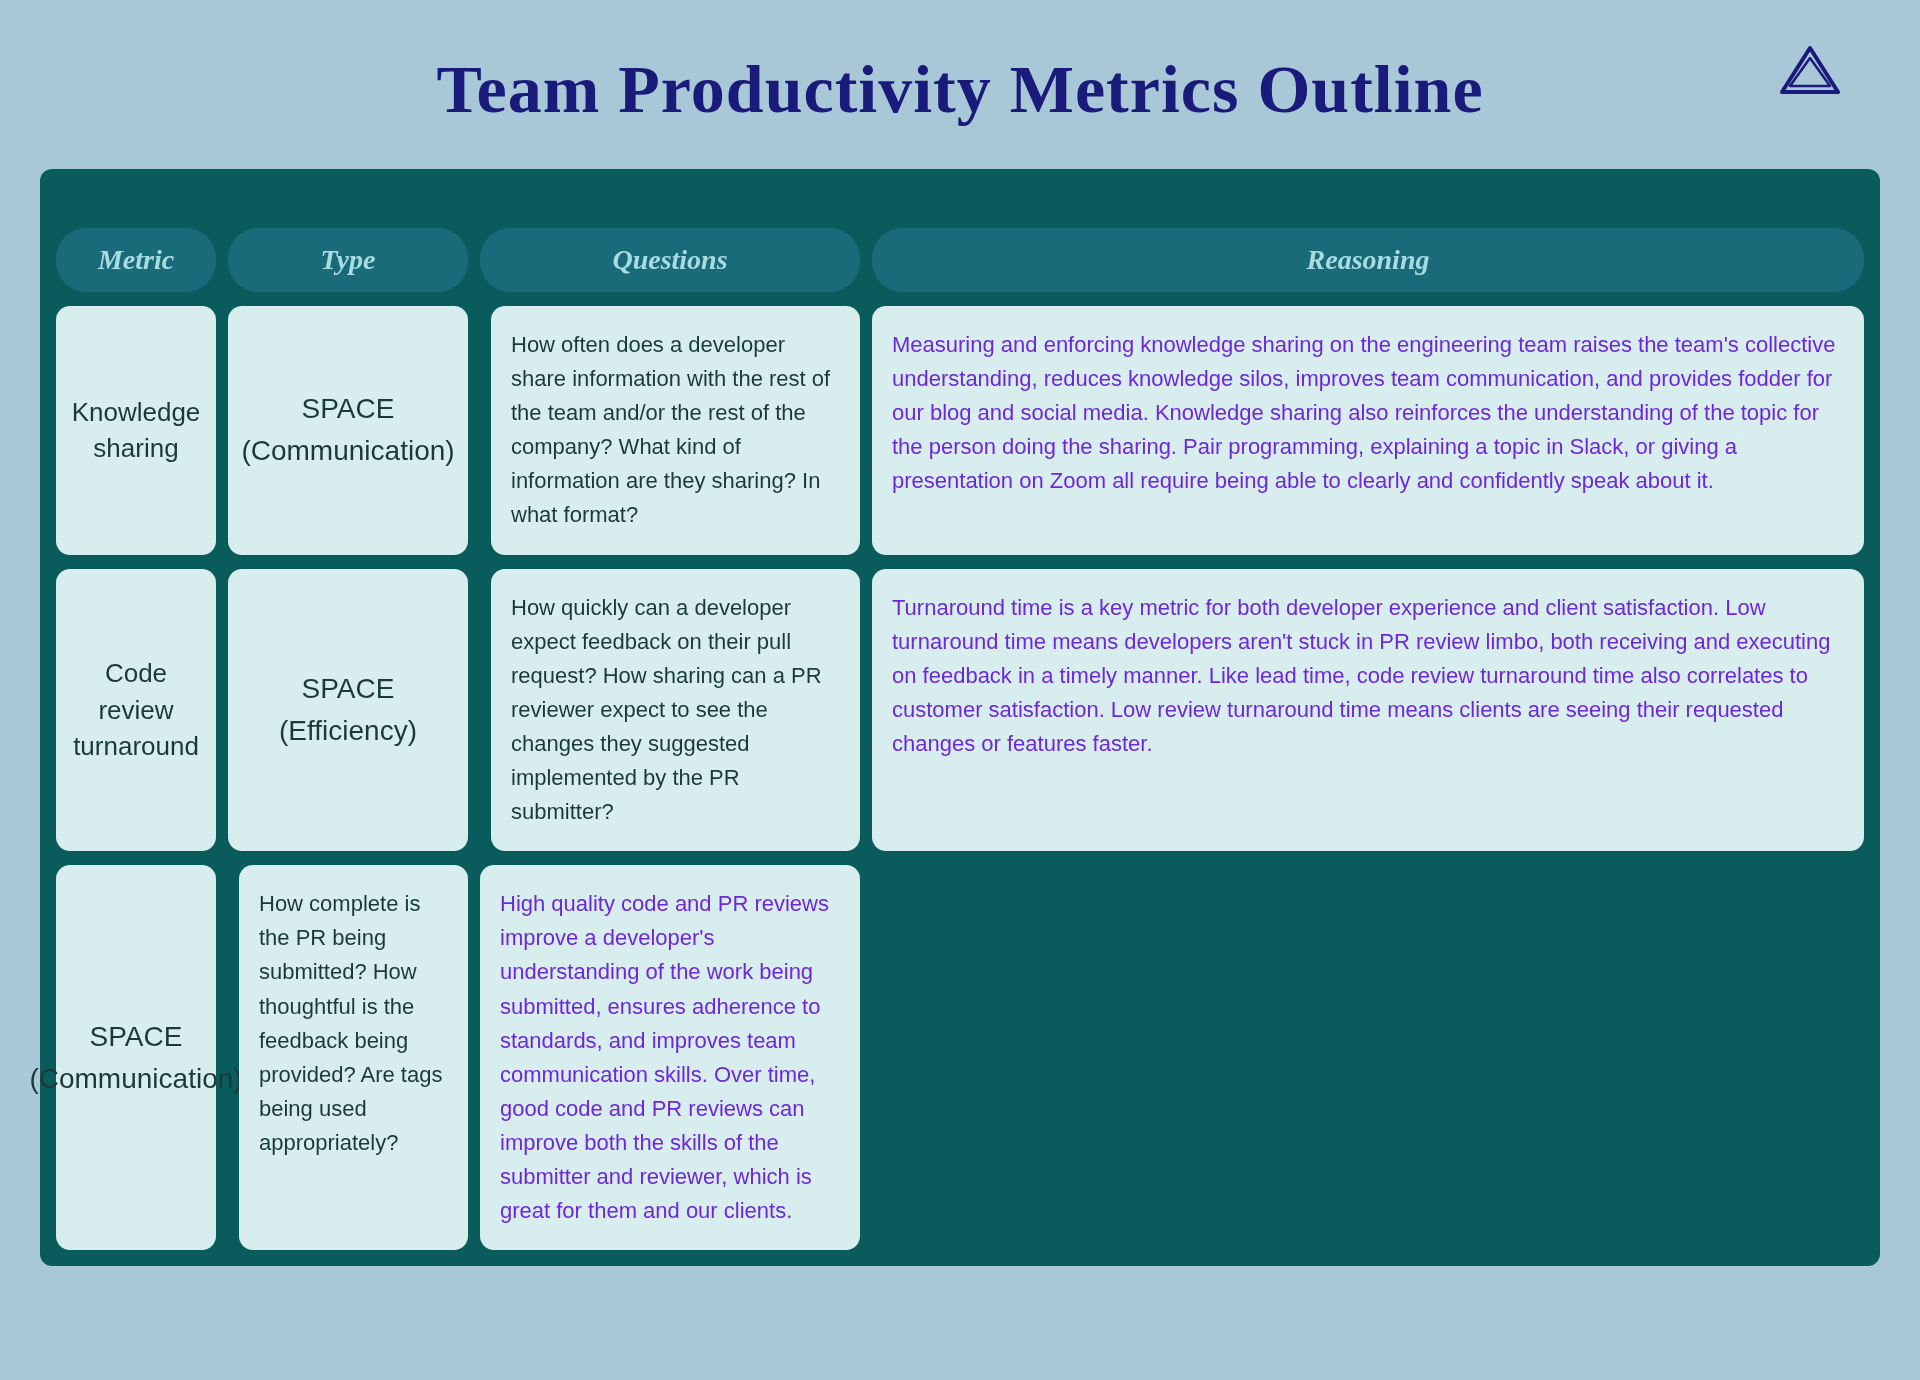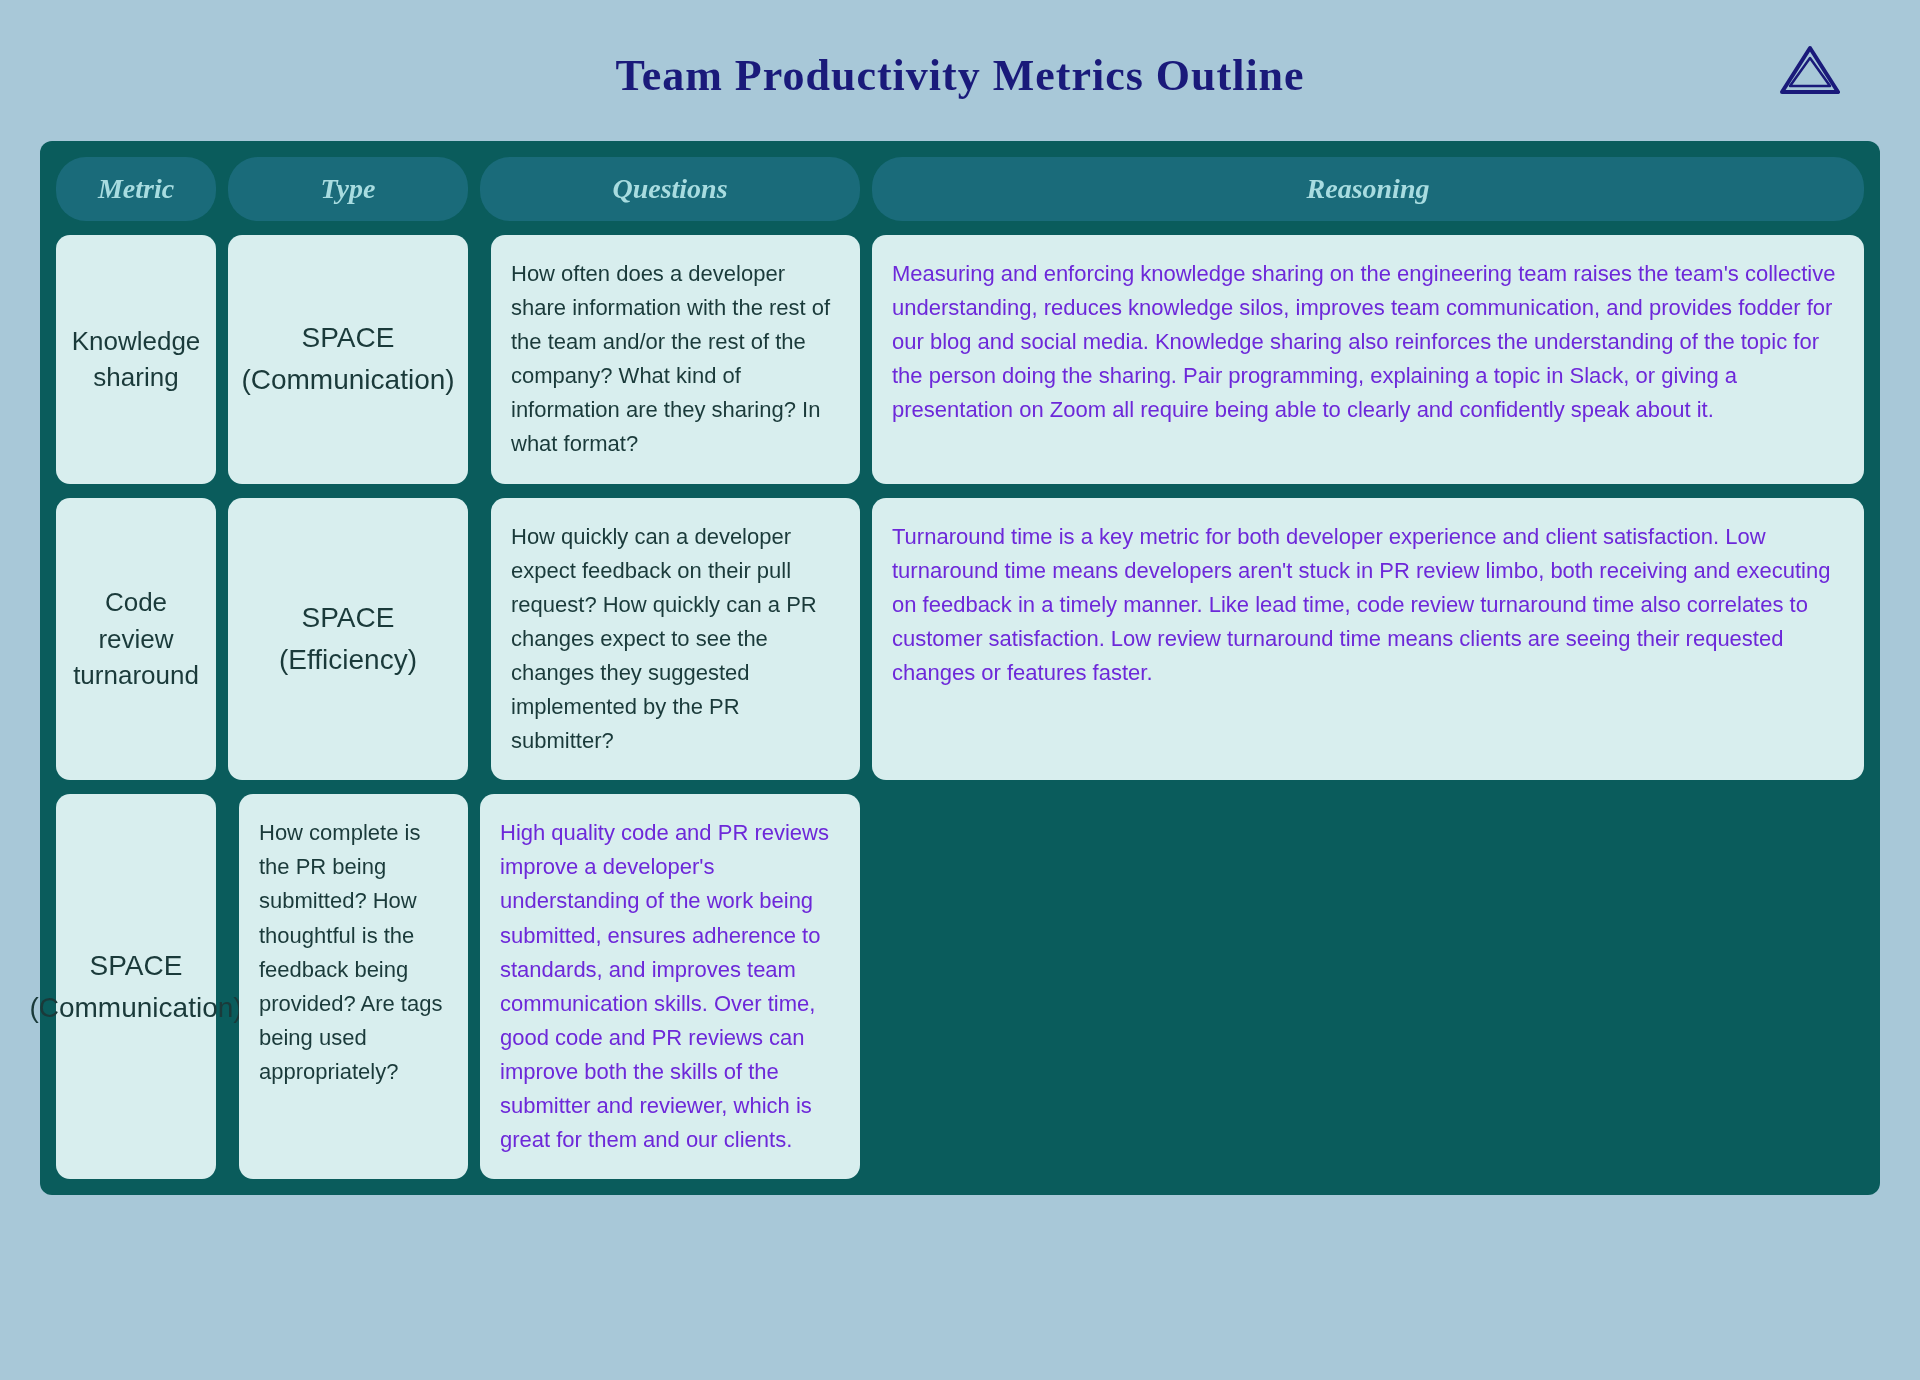--- a/index.html
+++ b/index.html
@@ -25,21 +25,21 @@
       width: 100%;
       display: flex;
       align-items: center;
       justify-content: center;
       position: relative;
       padding: 20px 0 30px 0;
     }
 
     .page-title {
       color: #1a1a7a;
-      font-size: 44px;
+      font-size: 68px;
       font-weight: 900;
       font-family: Georgia, serif;
       text-align: center;
       letter-spacing: 1px;
     }
 
     .logo-icon {
       position: absolute;
       right: 40px;
       top: 10px;
@@ -65,20 +65,21 @@
     .header-cell {
       background-color: #1a6b7a;
       border-radius: 30px;
       padding: 16px 20px;
       text-align: center;
       color: #a8dce0;
       font-size: 28px;
       font-weight: 700;
       font-family: Georgia, serif;
       font-style: italic;
+      margin-top: 43px;
     }
 
     .table-body {
       display: flex;
       flex-direction: column;
       gap: 14px;
     }
 
     .table-row {
       display: grid;
@@ -176,21 +177,21 @@
       </div>
 
       <div class="table-row">
         <div class="cell">
           <span class="cell-metric">Code review turnaround</span>
         </div>
         <div class="cell">
           <span class="cell-type">SPACE (Efficiency)</span>
         </div>
         <div class="cell cell-question">
-          <span>How quickly can a developer expect feedback on their pull request? How quickly can a PR changes expect to see the changes they suggested implemented by the PR submitter?</span>
+          <span>How quickly can a developer expect feedback on their pull request? How sharing can a PR reviewer expect to see the changes they suggested implemented by the PR submitter?</span>
         </div>
         <div class="cell cell-reasoning">
           <span>Turnaround time is a key metric for both developer experience and client satisfaction. Low turnaround time means developers aren't stuck in PR review limbo, both receiving and executing on feedback in a timely manner. Like lead time, code review turnaround time also correlates to customer satisfaction. Low review turnaround time means clients are seeing their requested changes or features faster.</span>
         </div>
       </div>
 
       <div class="table-row">
         <div class="cell">
           <span class="cell-type">SPACE (Communication)</span>
         </div>

